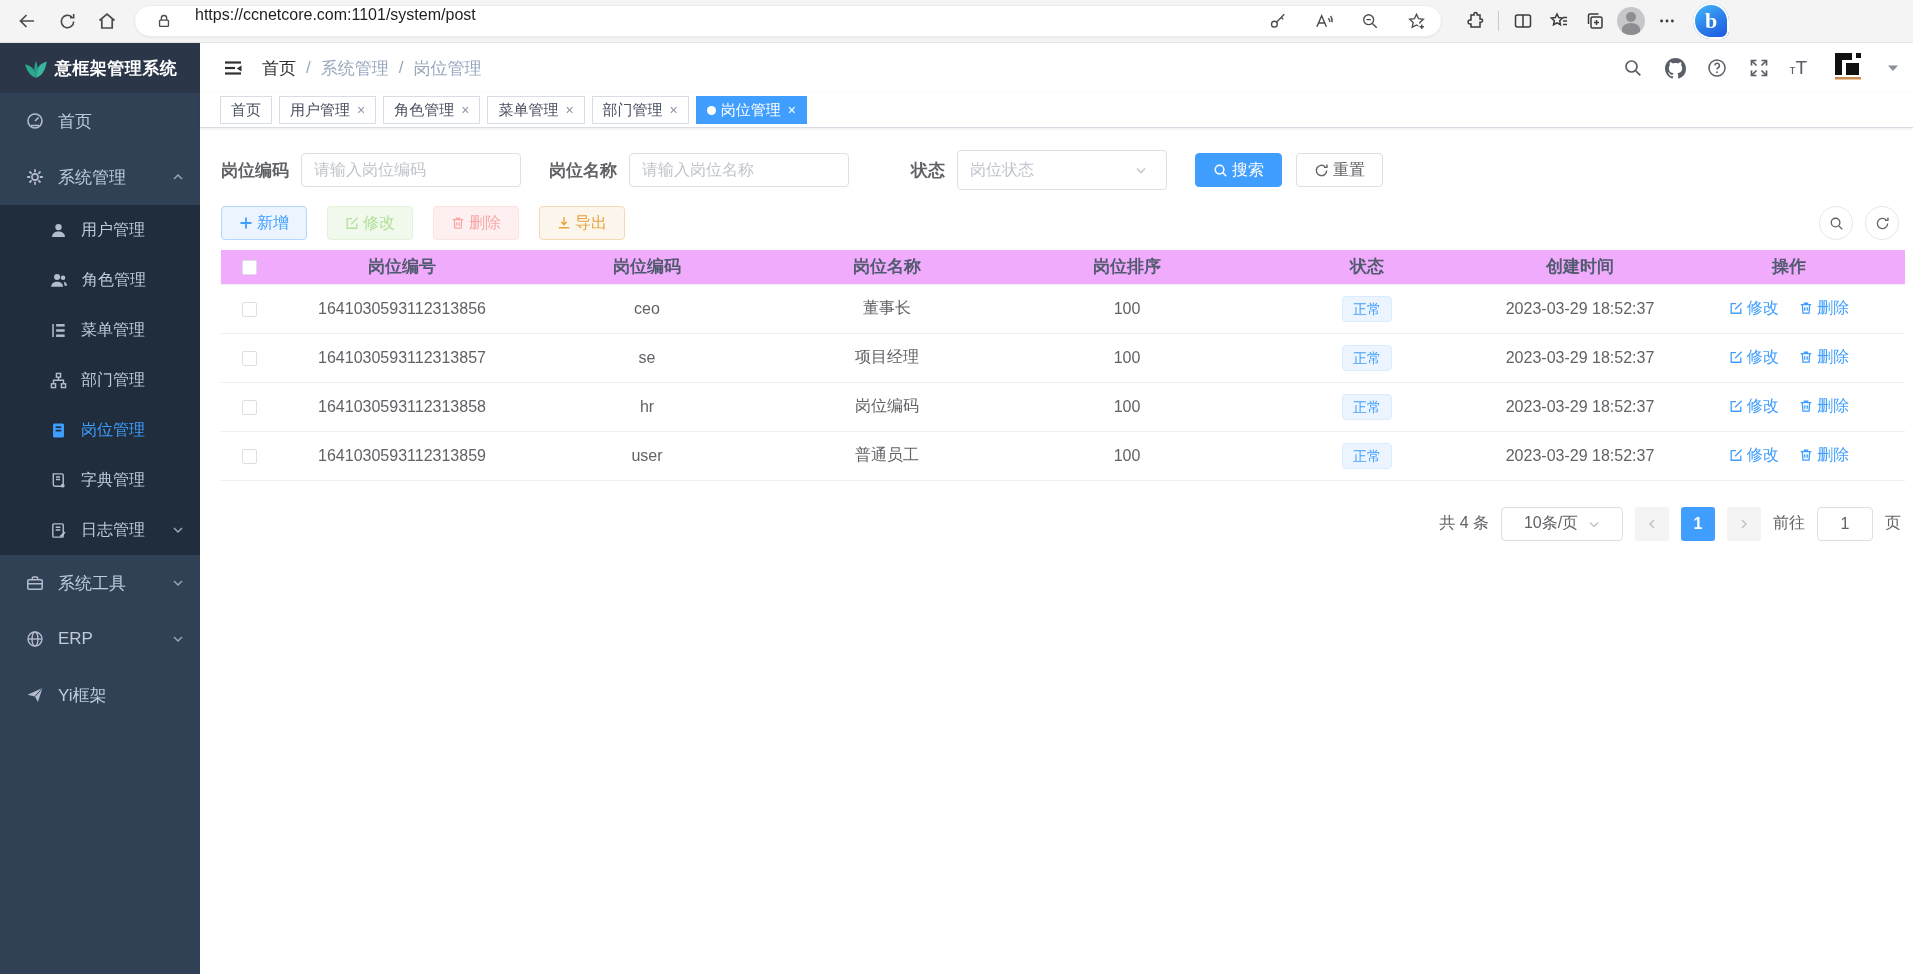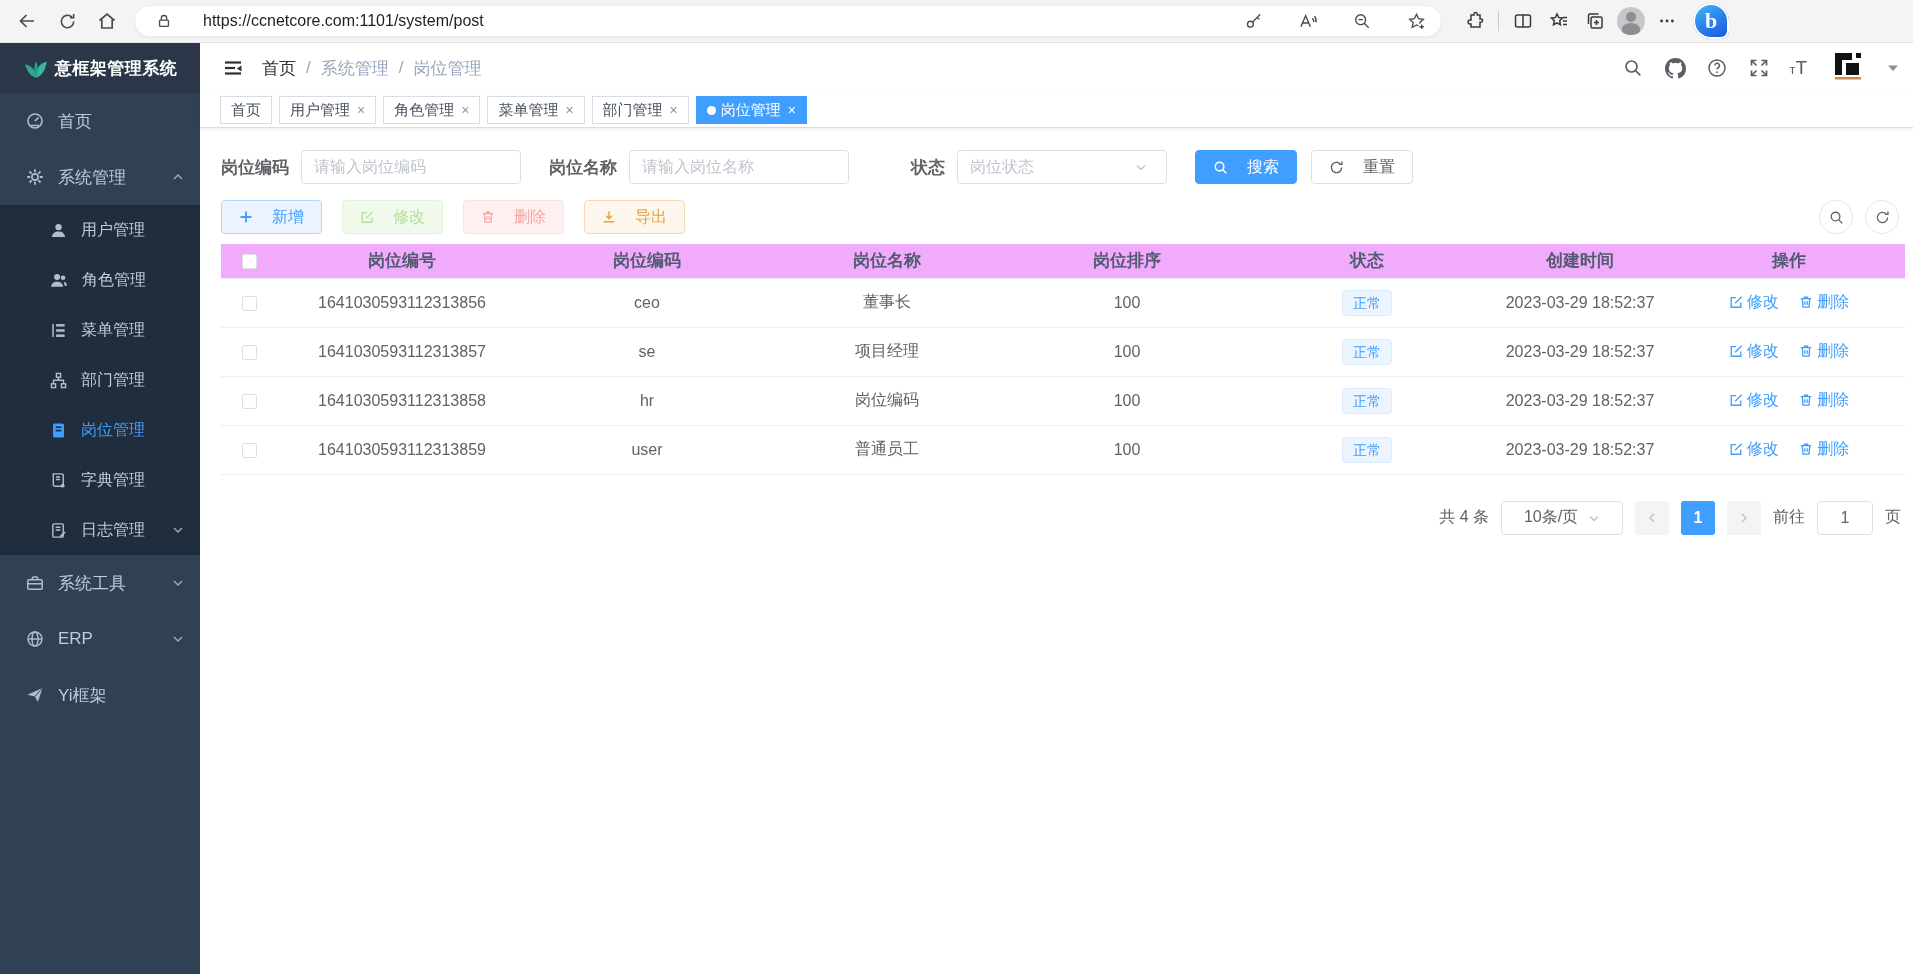--- a/index.html
+++ b/index.html
@@ -6,22 +6,22 @@
   html,body { width:1913px; height:974px; overflow:hidden;
     font-family:"Liberation Sans","DejaVu Sans",sans-serif; }
   .page { width:1913px; height:974px; display:flex; flex-direction:column; background:#fff; }
 
   
   .chrome { height:43px; background:#f4f4f5; border-bottom:1px solid #e3e3e4;
     display:flex; align-items:center; padding:0 10px; flex:0 0 auto; gap:6px; }
   .chrome .nav-ic { width:34px; height:34px; display:flex; align-items:center; justify-content:center;
     color:#4b4b4b; border-radius:6px; flex:0 0 auto; }
   .urlbar { height:32px; flex:0 0 1308px; background:#fff; border:1px solid #ededee;
-    box-shadow:0 1px 2px rgba(0,0,0,.05); border-radius:16px; display:flex; align-items:center;
-    padding:0 10px 0 14px; gap:24px; margin-left:4px; }
+    box-shadow:0 1px 2px rgba(0,0,0,.05); border-radius:16px; display:flex; 
+    padding:0 10px 0 14px; gap:16px; margin-left:4px; }
   .urlbar .url { flex:1; font-size:16px; color:#1f1f1f; white-space:nowrap; overflow:hidden; }
   .urlbar .mini { width:30px; height:30px; display:flex; align-items:center; justify-content:center; color:#4b4b4b; }
   .chrome-right { display:flex; align-items:center; gap:4px; margin-left:10px; }
   .chrome-right .nav-ic { width:32px; height:32px; }
   .vdiv { width:1px; height:20px; background:#c9c9cb; margin:0 4px; }
   .avatar-btn { width:28px; height:28px; border-radius:50%; background:#c7c7ca; position:relative; overflow:hidden; }
   .avatar-btn::before { content:""; position:absolute; left:9px; top:5px; width:10px; height:10px; border-radius:50%; background:#8d8d92; }
   .avatar-btn::after  { content:""; position:absolute; left:5px; top:16px; width:18px; height:12px; border-radius:50% 50% 0 0; background:#8d8d92; }
   .bing { width:36px; height:36px; border-radius:50% 50% 8px 50%; background:linear-gradient(150deg,#46c0ff 0%,#2a7de9 55%,#1c54e0 100%);
     display:flex; align-items:center; justify-content:center; color:#fff; font-size:22px; font-weight:bold;
@@ -72,24 +72,24 @@
   
   .ct { flex:1; padding:22px 8px 0 21px; overflow:hidden; }
 
   
   .frow { display:flex; align-items:center; }
   .flabel { font-size:17px; font-weight:bold; color:#606266; margin-right:12px; white-space:nowrap; }
   .finput { width:220px; height:34px; border:1px solid #dcdfe6; border-radius:4px; padding:0 12px;
     font-size:16px; color:#606266; font-family:inherit; outline:none; }
   .finput::placeholder { color:#c0c4cc; }
   .fgroup { display:flex; align-items:center; }
-  .fsel { width:210px; height:34px; border:1px solid #dcdfe6; border-radius:4px; padding:0 19px 0 12px;
+  .fsel { width:210px; height:40px; border:1px solid #dcdfe6; border-radius:4px; padding:0 19px 0 12px;
     display:flex; align-items:center; justify-content:space-between; color:#c0c4cc; font-size:16px; cursor:pointer; }
   .btn { height:34px; border-radius:4px; border:1px solid transparent; display:inline-flex; align-items:center;
-    gap:19px; padding:4px 17px; font-size:16px; cursor:pointer; font-family:inherit; background:#fff; }
+    gap:4px; padding:4px 17px; font-size:16px; cursor:pointer; font-family:inherit; background:#fff; }
   .btn-primary { background:#409eff; border-color:#409eff; color:#fff; }
   .btn-plain { border-color:#dcdfe6; color:#606266; }
 
   
   .trow { margin-top:16px; display:flex; align-items:center; }
   .trow .grp { display:flex; gap:20px; }
   .btn-soft-blue   { background:#ecf5ff; border-color:#b3d8ff; color:#409eff; }
   .btn-soft-green  { background:#f0f9eb; border-color:#e1f3d8; color:#b3e19d; }
   .btn-soft-red    { background:#fef0f0; border-color:#fde2e2; color:#f9a7a7; }
   .btn-soft-orange { background:#fdf6ec; border-color:#f5dab1; color:#e6a23c; }

